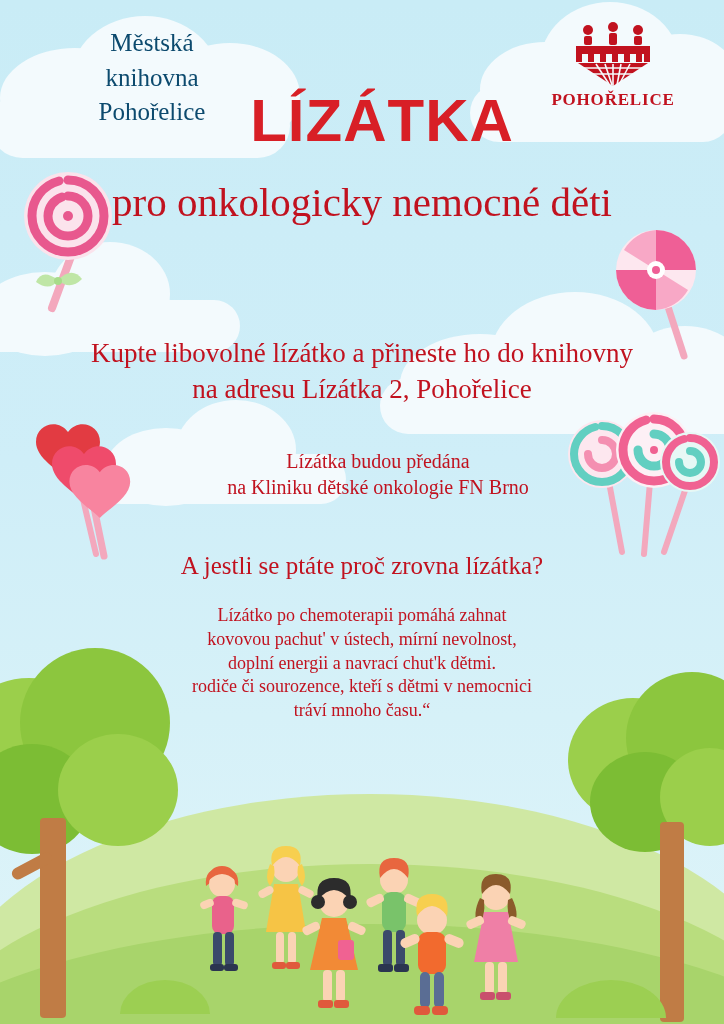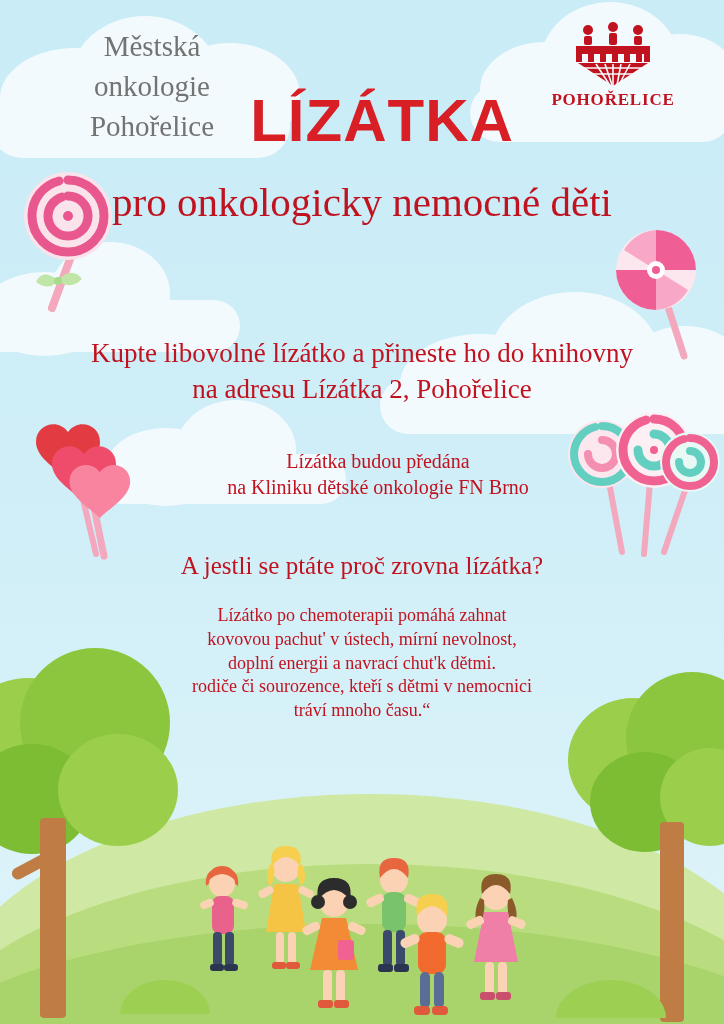--- a/index.html
+++ b/index.html
@@ -127,22 +127,22 @@
   
   .bush { position: absolute; background: #9ccf52; border-radius: 50% 50% 0 0 / 100% 100% 0 0; }
 
   
   .library-name {
     position: absolute;
     left: 52px;
     top: 26px;
     width: 200px;
     text-align: center;
-    color: #737373;
-    font-size: 29px;
+    color: #0c4a6e;
+    font-size: 25px;
     line-height: 1.38;
     font-family: "Liberation Serif", serif;
   }
   .library-name div { white-space: nowrap; }
 
   
   .logo {
     position: absolute;
     left: 548px;
     top: 22px;
@@ -282,21 +282,21 @@
     <div class="crown c3"></div>
     <div class="crown c4"></div>
     <div class="trunk"></div>
   </div>
 
   <div class="bush" style="left:120px; bottom:10px; width:90px; height:34px;"></div>
   <div class="bush" style="left:556px; bottom:6px; width:110px; height:38px;"></div>
 
   <div class="library-name">
     <div>Městská</div>
-    <div>onkologie</div>
+    <div>knihovna</div>
     <div>Pohořelice</div>
   </div>
 
   <div class="logo">
     <svg class="crest" viewBox="0 0 130 66">
 
       <g fill="#c1121f">
         <circle cx="40" cy="8" r="5"></circle>
         <circle cx="65" cy="5" r="5"></circle>
         <circle cx="90" cy="8" r="5"></circle>

